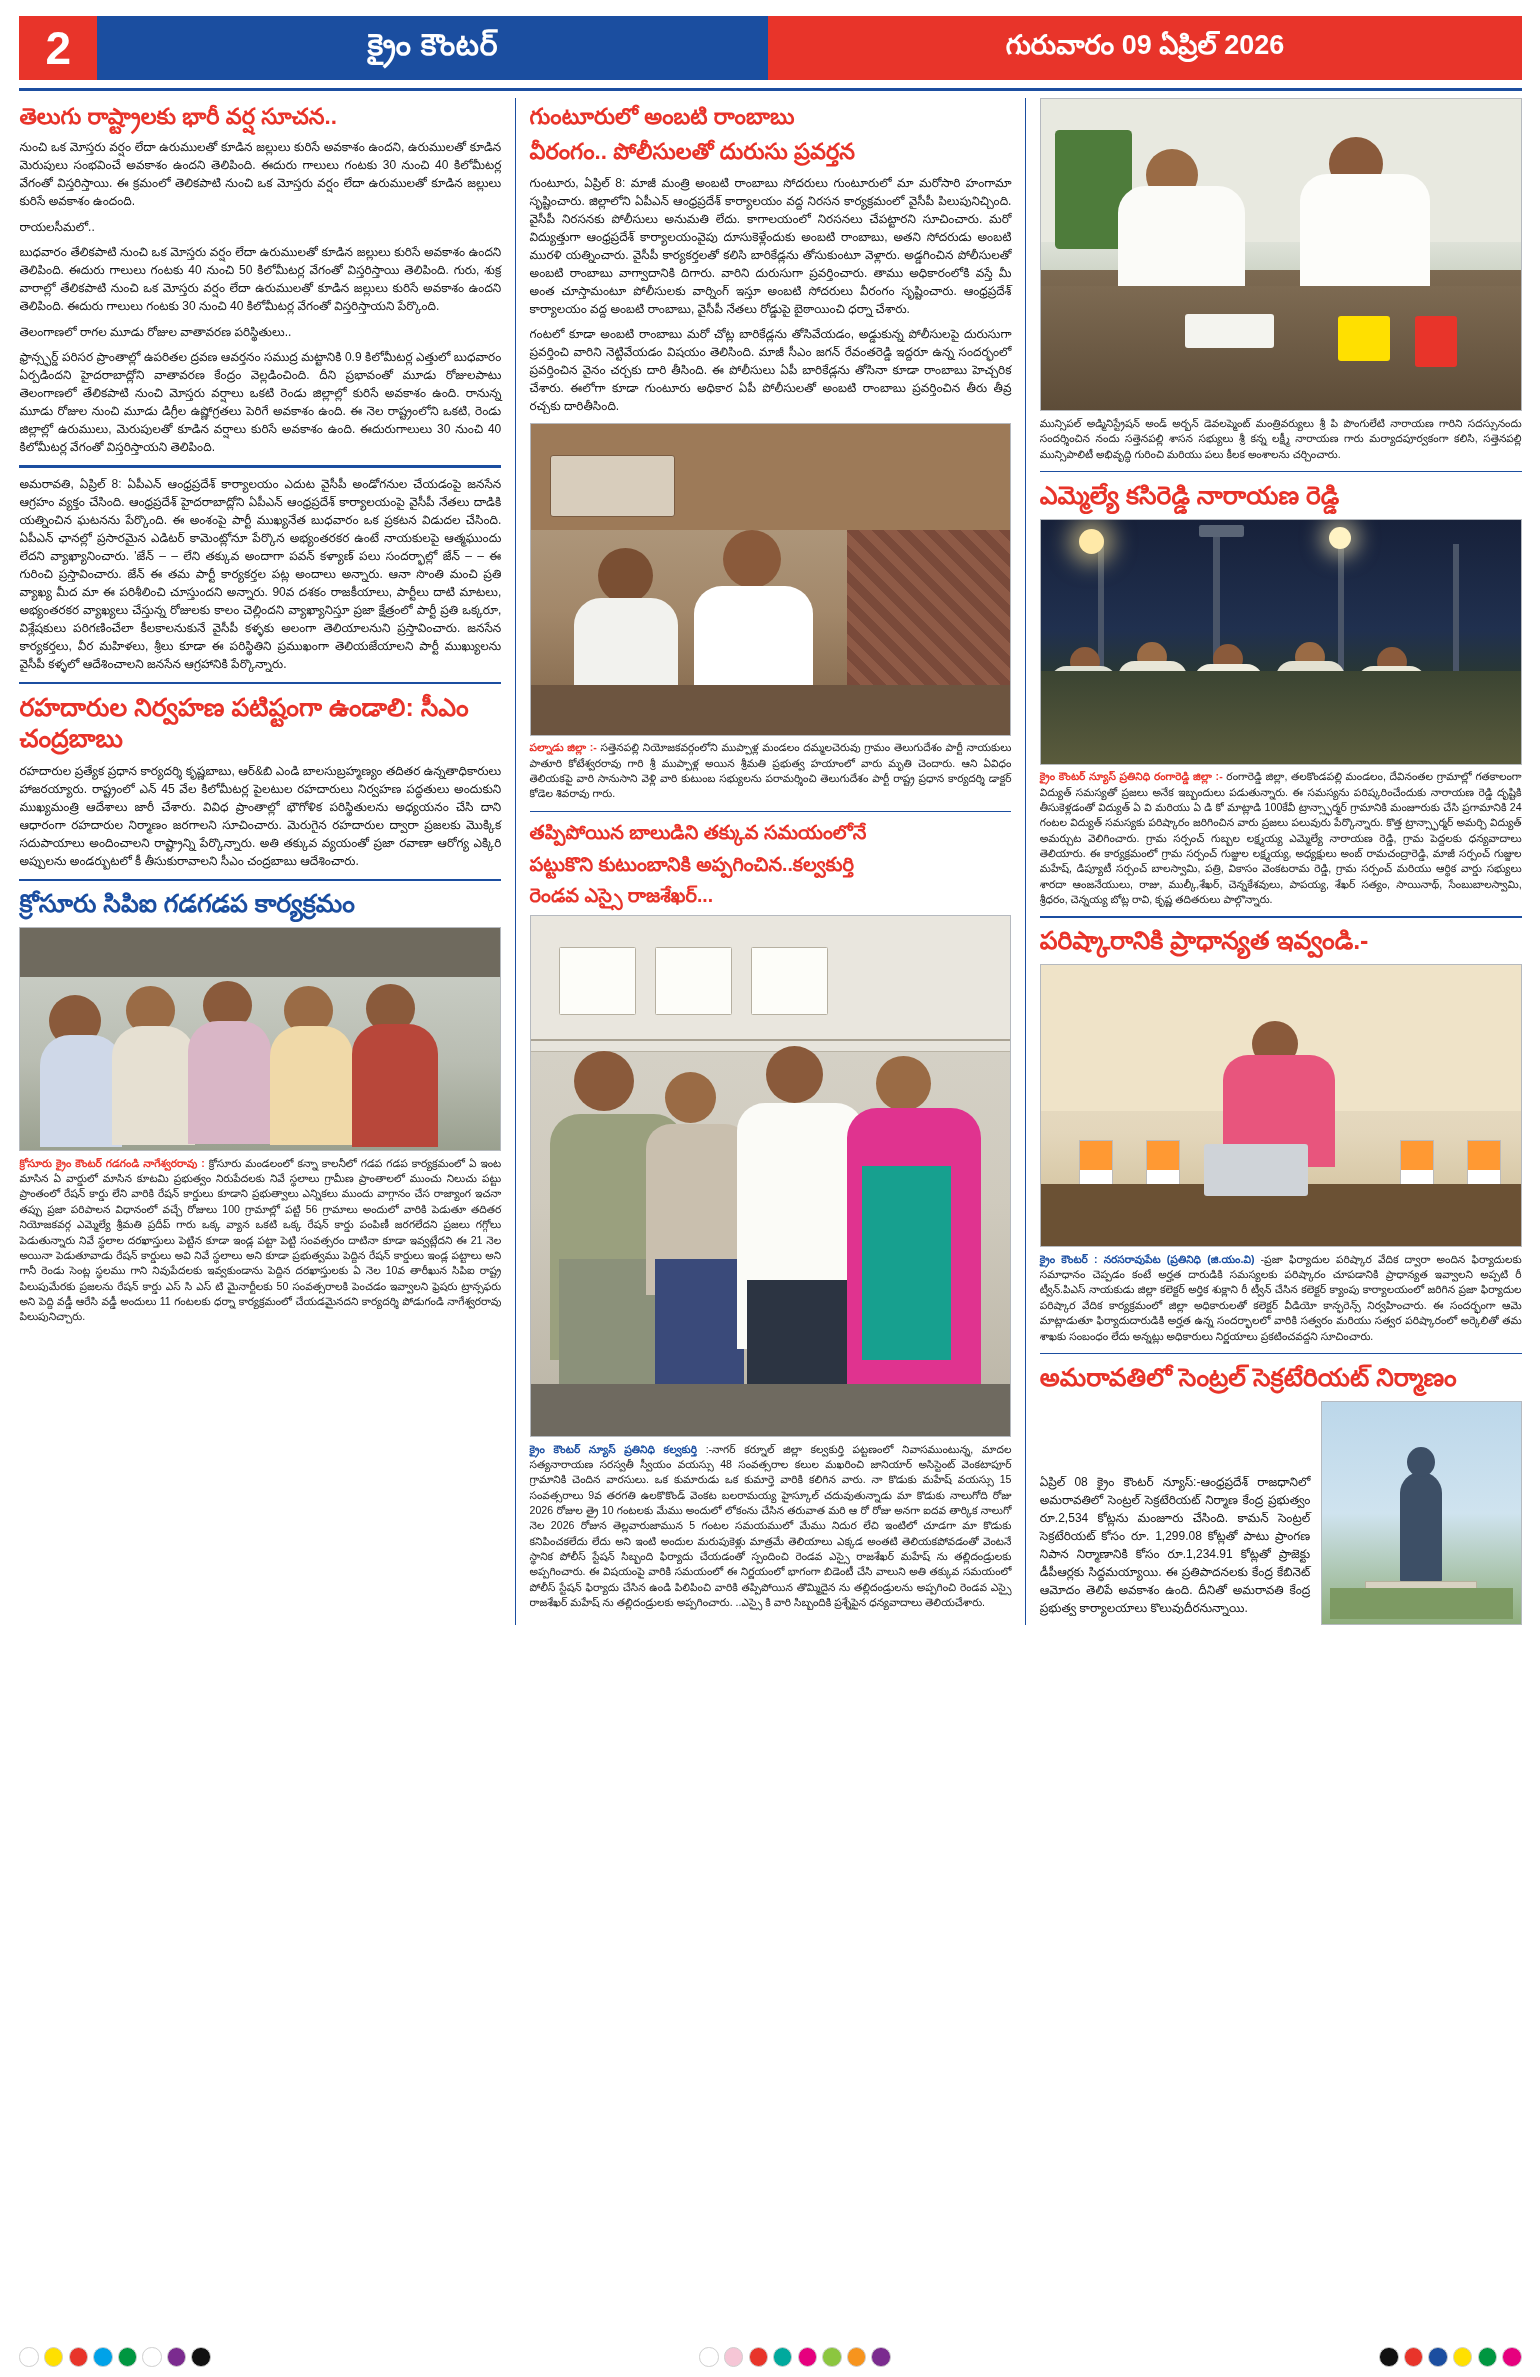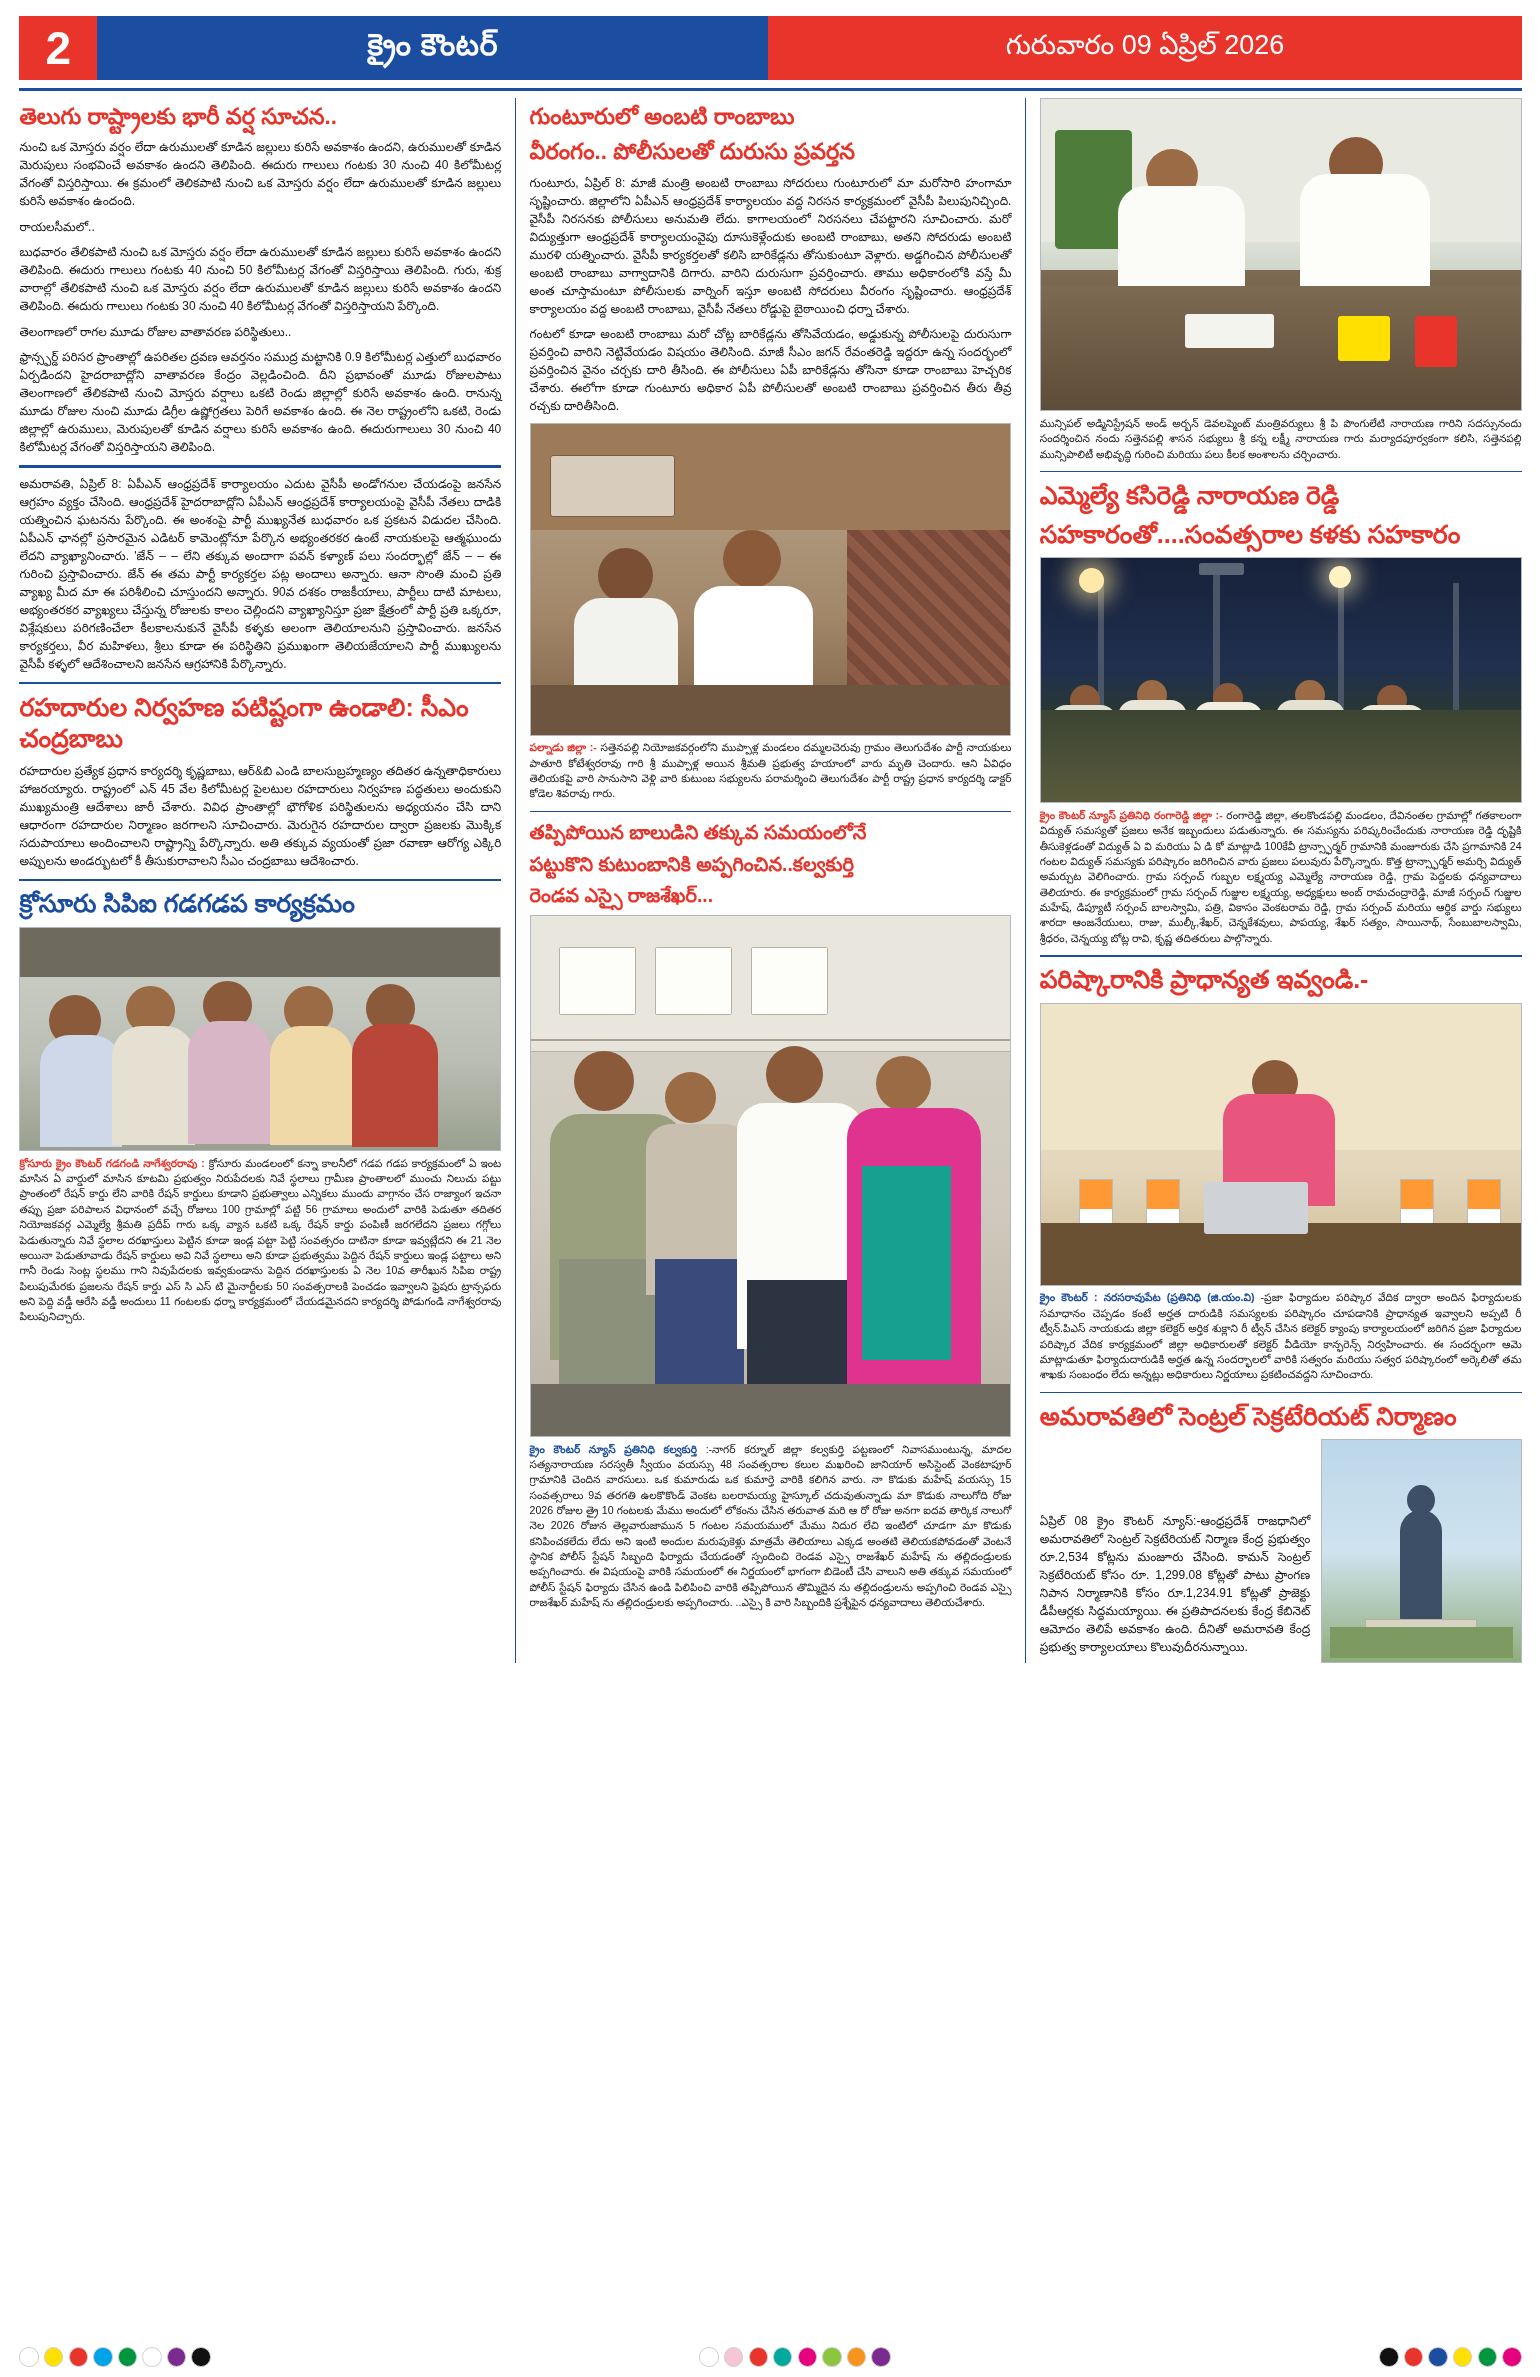--- a/index.html
+++ b/index.html
@@ -48,21 +48,21 @@
     letter-spacing: 0.7px;
   }
   .mast-date {
     flex: 1;
     background: #e8342a;
     color: #fff;
     display: flex;
     align-items: center;
     justify-content: center;
     font-size: 27px;
-    font-weight: normal;
+    font-weight: bold;
   }
 
   .rule-top {
     height: 3px;
     background: #1b4ea0;
     margin-bottom: 7.5px;
   }
 
   
   .columns {
@@ -359,21 +359,20 @@
         <div class="blob" style="left:62%;bottom:16%;width:52px;height:45px;border-radius:3px;background:#ffe000;"></div>
         <div class="blob" style="left:78%;bottom:14%;width:42px;height:51px;border-radius:3px;background:#e8342a;"></div>
       </div>
 
       <p class="caption">మున్సిపల్ అడ్మినిస్ట్రేషన్ అండ్ అర్బన్ డెవలప్మెంట్ మంత్రివర్యులు శ్రీ పి పొంగులేటి నారాయణ గారిని సదస్సునందు సందర్శించిన నందు సత్తెనపల్లి శాసన సభ్యులు శ్రీ కన్న లక్ష్మీ నారాయణ గారు మర్యాదపూర్వకంగా కలిసి, సత్తెనపల్లి మున్సిపాలిటీ అభివృద్ధి గురించి మరియు పలు కీలక అంశాలను చర్చించారు.</p>
 
       <div class="divider thin"></div>
 
       <div>
         <div class="hl-red hl-big">ఎమ్మెల్యే కసిరెడ్డి నారాయణ రెడ్డి</div>
-        <div class="hl-red hl-big">సహకారంతో....సంవత్సరాల కళకు సహకారం</div>
 
         <div class="photo ph-night" style="height:246px;">
           <div class="blob" style="left:12%;top:8%;width:6px;height:62%;border-radius:0;background:#4a5568;"></div>
           <div class="blob" style="left:36%;top:4%;width:6.7px;height:66%;border-radius:0;background:#4a5568;"></div>
           <div class="blob" style="left:62%;top:6%;width:6px;height:62%;border-radius:0;background:#4a5568;"></div>
           <div class="blob" style="left:86%;top:10%;width:6px;height:58%;border-radius:0;background:#4a5568;"></div>
           <div class="blob" style="left:33%;top:2%;width:45px;height:12px;border-radius:2.2px;background:#5a6576;"></div>
           <div class="blob" style="left:8%;top:4%;width:25px;height:25px;background:#ffe9a8;box-shadow:0 0 21px 10.4px rgba(255,230,150,.55);"></div>
           <div class="blob" style="left:60%;top:3%;width:22.4px;height:22.4px;background:#fff3c4;box-shadow:0 0 19.4px 9px rgba(255,240,180,.5);"></div>
           <div class="blob" style="left:6%;top:52%;width:30px;height:30px;background:#8a5a3b;"></div>

